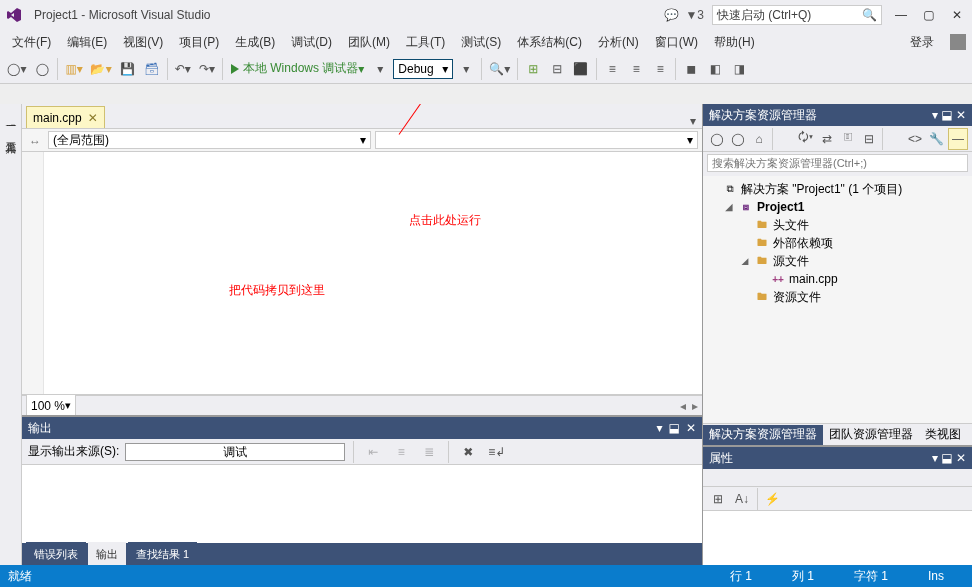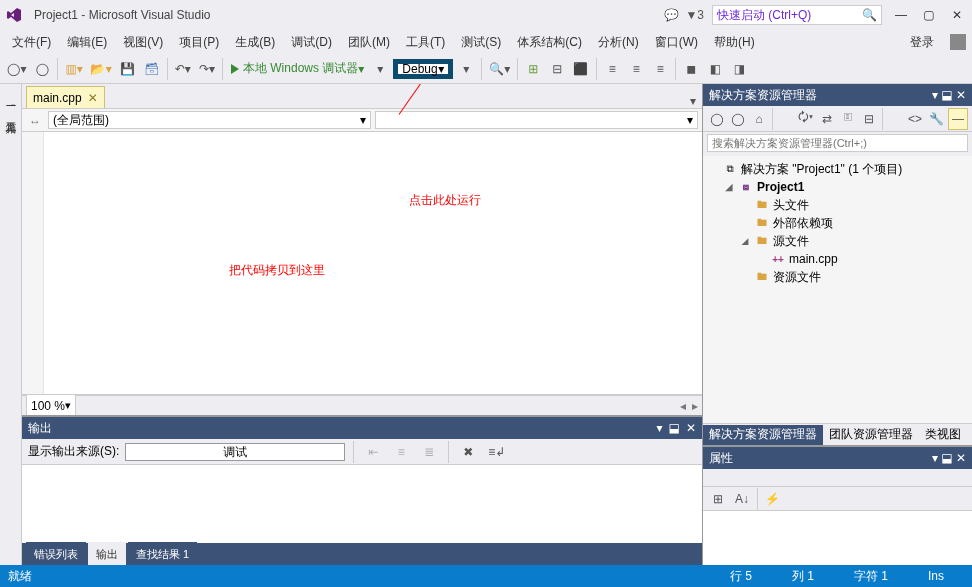--- a/index.html
+++ b/index.html
@@ -17,23 +17,23 @@
 .menubar { height: 24px; background: #eeeef2; display: flex; align-items: center; padding: 0 6px; gap: 4px; color: #333; }
 .menubar .menu-item { padding: 2px 6px; cursor: pointer; }
 .menubar .login { margin-left: auto; padding: 2px 6px; }
 .menubar .avatar { width: 16px; height: 16px; background: #888; margin-left: 6px; }
 
 .toolbar { height: 30px; background: #eeeef2; display: flex; align-items: center; padding: 0 4px; gap: 2px; border-bottom: 1px solid #ccc; }
 .tbtn { height: 22px; min-width: 22px; display: flex; align-items: center; justify-content: center; padding: 0 3px; color: #555; cursor: pointer; }
 .tbtn.sep { border-left: 1px solid #ccc; margin: 0 2px; min-width: 1px; padding: 0; }
 .tbtn.play { color: #388a34; }
 .tbtn.play svg { margin-right: 3px; }
-.config-select { height: 20px; border: 5px solid #0c4a6e; background: #fff; padding: 0 4px; min-width: 60px; display: flex; align-items: center; justify-content: space-between; }
-
-.main-area { flex: 1; display: flex; overflow: hidden; }
+.config-select { height: 20px; border: 1px solid #0c4a6e; background: #fff; padding: 0 4px; min-width: 60px; display: flex; align-items: center; justify-content: space-between; }
+
+.main-area { flex: 1; display: flex; overflow: hidden; margin-top: 20px; }
 
 .left-strip { width: 22px; background: #eeeef2; border-right: 1px solid #ccc; display: flex; flex-direction: column; align-items: center; padding-top: 4px; gap: 2px; }
 .left-strip .vtab { writing-mode: vertical-rl; padding: 8px 2px; background: #eeeef2; color: #333; cursor: pointer; font-size: 11px; }
 
 .center-col { flex: 1; display: flex; flex-direction: column; overflow: hidden; }
 
 .doc-tabs { height: 24px; background: #eeeef2; display: flex; align-items: flex-end; padding-left: 4px; }
 .doc-tab { height: 22px; background: #fdf7c7; border: 1px solid #d0c070; border-bottom: none; padding: 0 6px; display: flex; align-items: center; gap: 6px; font-size: 11px; }
 .doc-tab .closex { color: #8a7a2a; cursor: pointer; }
 .doc-tabs .tab-tools { margin-left: auto; padding: 0 6px; color: #555; }
@@ -105,21 +105,21 @@
         <path fill="#68217a" d="M11 1l4 2v10l-4 2-6-5-3 2-1-1V5l1-1 3 2 6-5zM5 8l3 2V6L5 8z"></path>
       </svg>
   </div>
   <span class="title-text">Project1 - Microsoft Visual Studio</span>
   <div class="spacer"></div>
   <div class="feedback">
     <span>💬</span>
     <span>▼<span>3</span></span>
   </div>
   <div class="quicklaunch">
-    <span style="color:#6d28d9">快速启动 (Ctrl+Q)</span>
+    <span style="color:#404040">快速启动 (Ctrl+Q)</span>
     <span>🔍</span>
   </div>
   <div class="winbtns">
     <div class="winbtn">—</div>
     <div class="winbtn">▢</div>
     <div class="winbtn">✕</div>
   </div>
 </div>
 
 <div class="menubar">
@@ -347,17 +347,17 @@
         <div class="tbtn">⚡</div>
       </div>
       <div class="props-body"></div>
     </div>
   </div>
 </div>
 
 <div class="statusbar">
   <span>就绪</span>
   <div class="spacer"></div>
-  <span class="cell">行 5</span>
+  <span class="cell">行 1</span>
   <span class="cell">列 1</span>
   <span class="cell">字符 1</span>
   <span class="cell">Ins</span>
 </div>
 
 </body></html>

